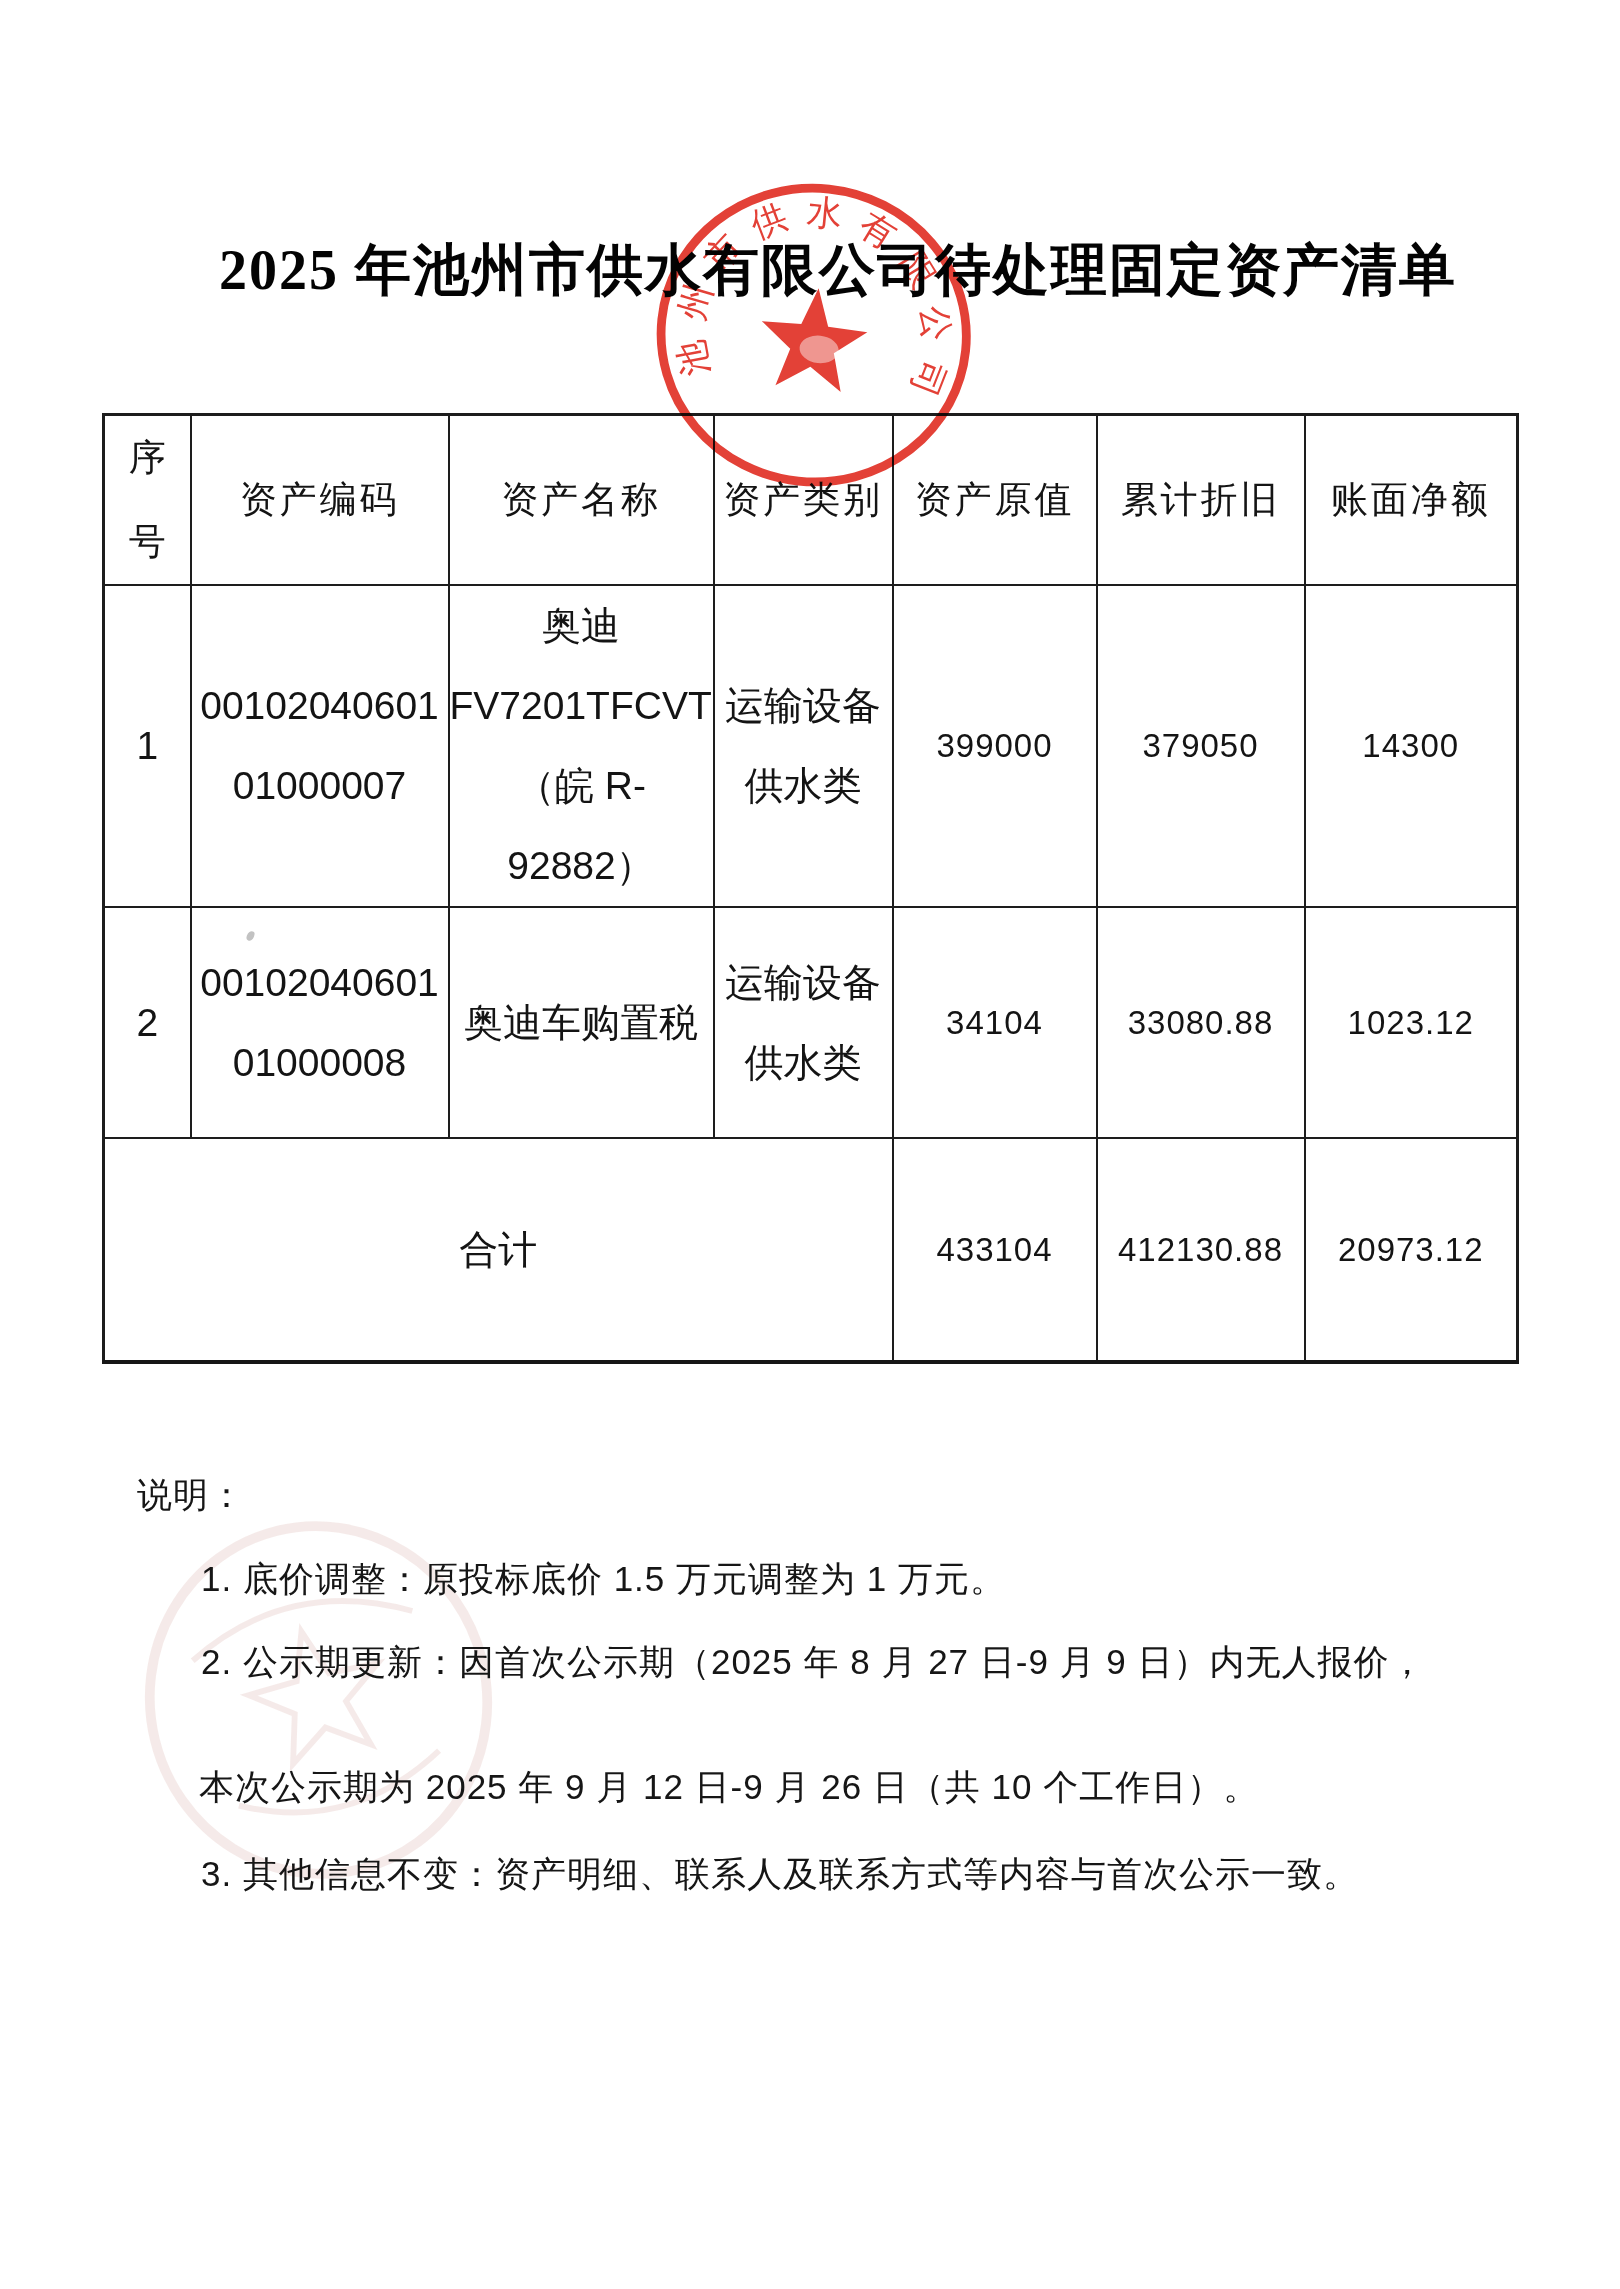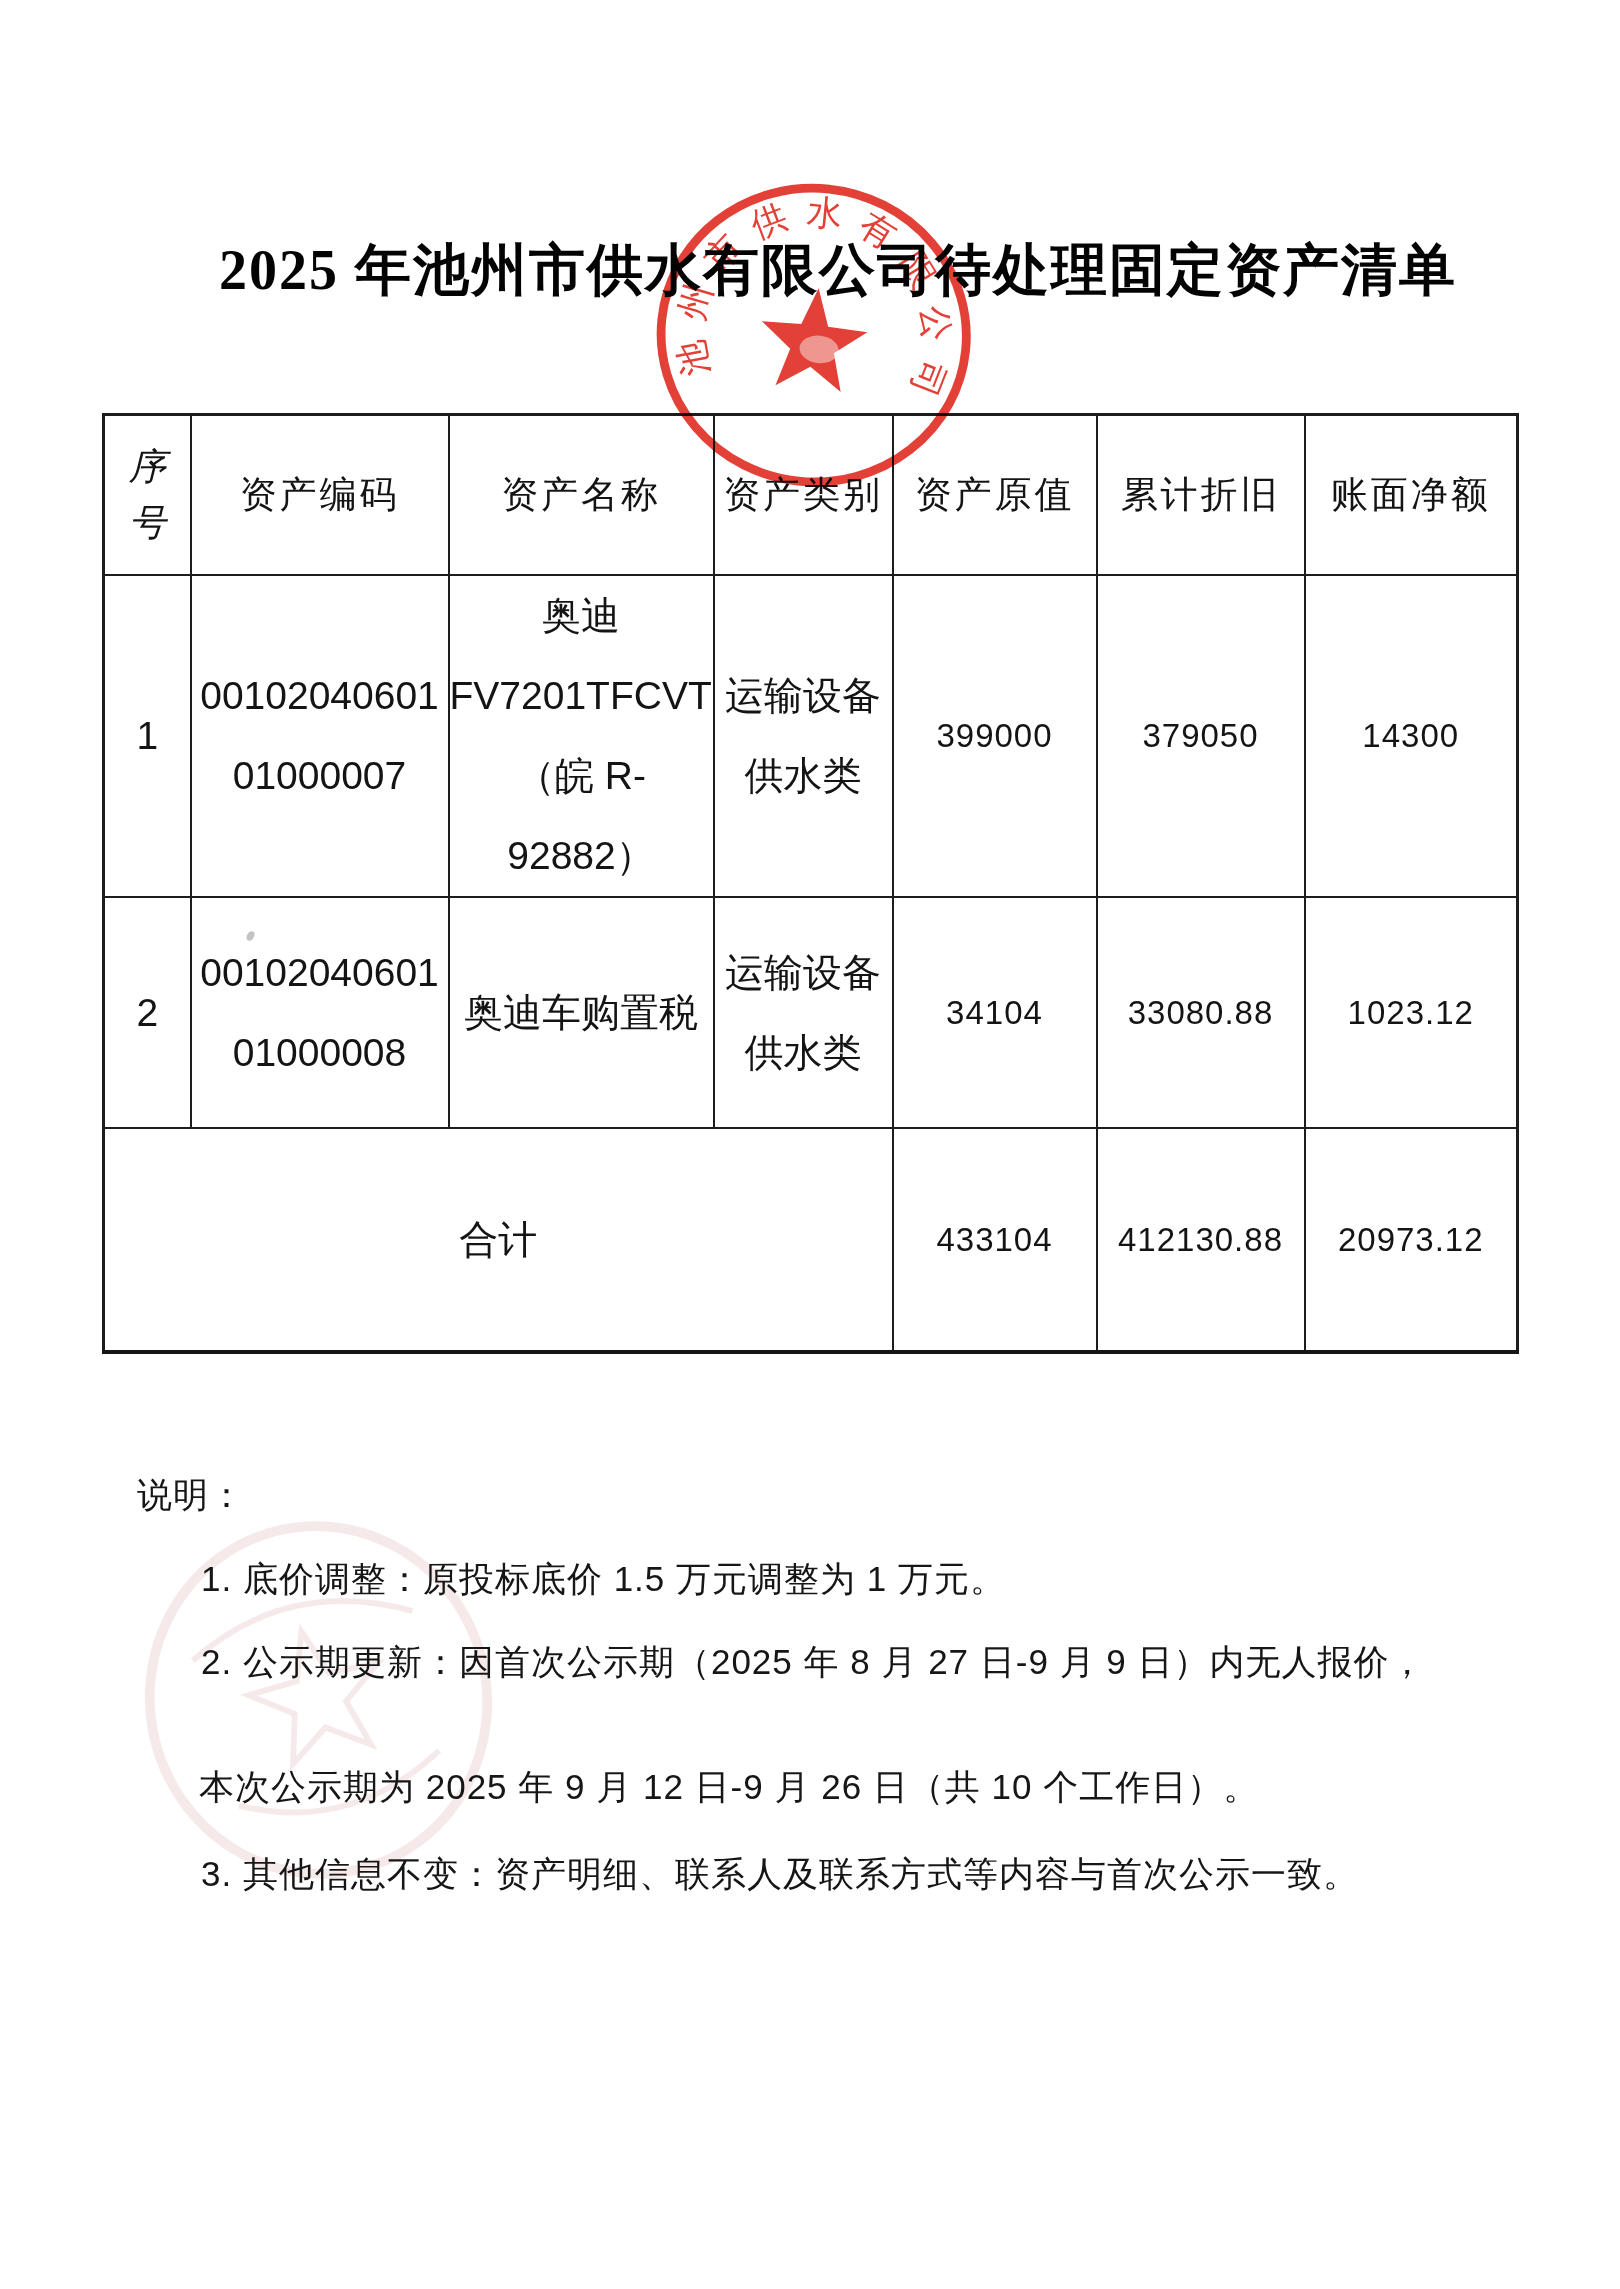--- a/index.html
+++ b/index.html
@@ -59,23 +59,22 @@
     overflow:hidden;
   }
   table.assets{border:3.9px solid #1d1d1d;}
   tr.hdr td{height:158px;font-size:37px;letter-spacing:2.9px;}
   tr.r1 td{height:237px;}
   tr.r2 td{height:229px;}
   tr.tot td{height:221px;}
   tr.tot{border-bottom:4.9px solid #161616;}
   .sn-head{
     display:inline-block;width:45px;
-    word-break:break-all;line-height:56px;
+    word-break:break-all;line-height:84px;
     letter-spacing:0;
-    font-style:italic;
   }
   .ml{line-height:80px;}      
   .ml3{line-height:80px;}
   .num{font-size:33px;letter-spacing:1px;}
   .speck{
     position:absolute;left:247px;top:931px;
     width:6.9px;height:9.8px;border-radius:60% 40% 55% 45%;
     background:#9a9a9a;opacity:.6;transform:rotate(20deg);
   }
   

